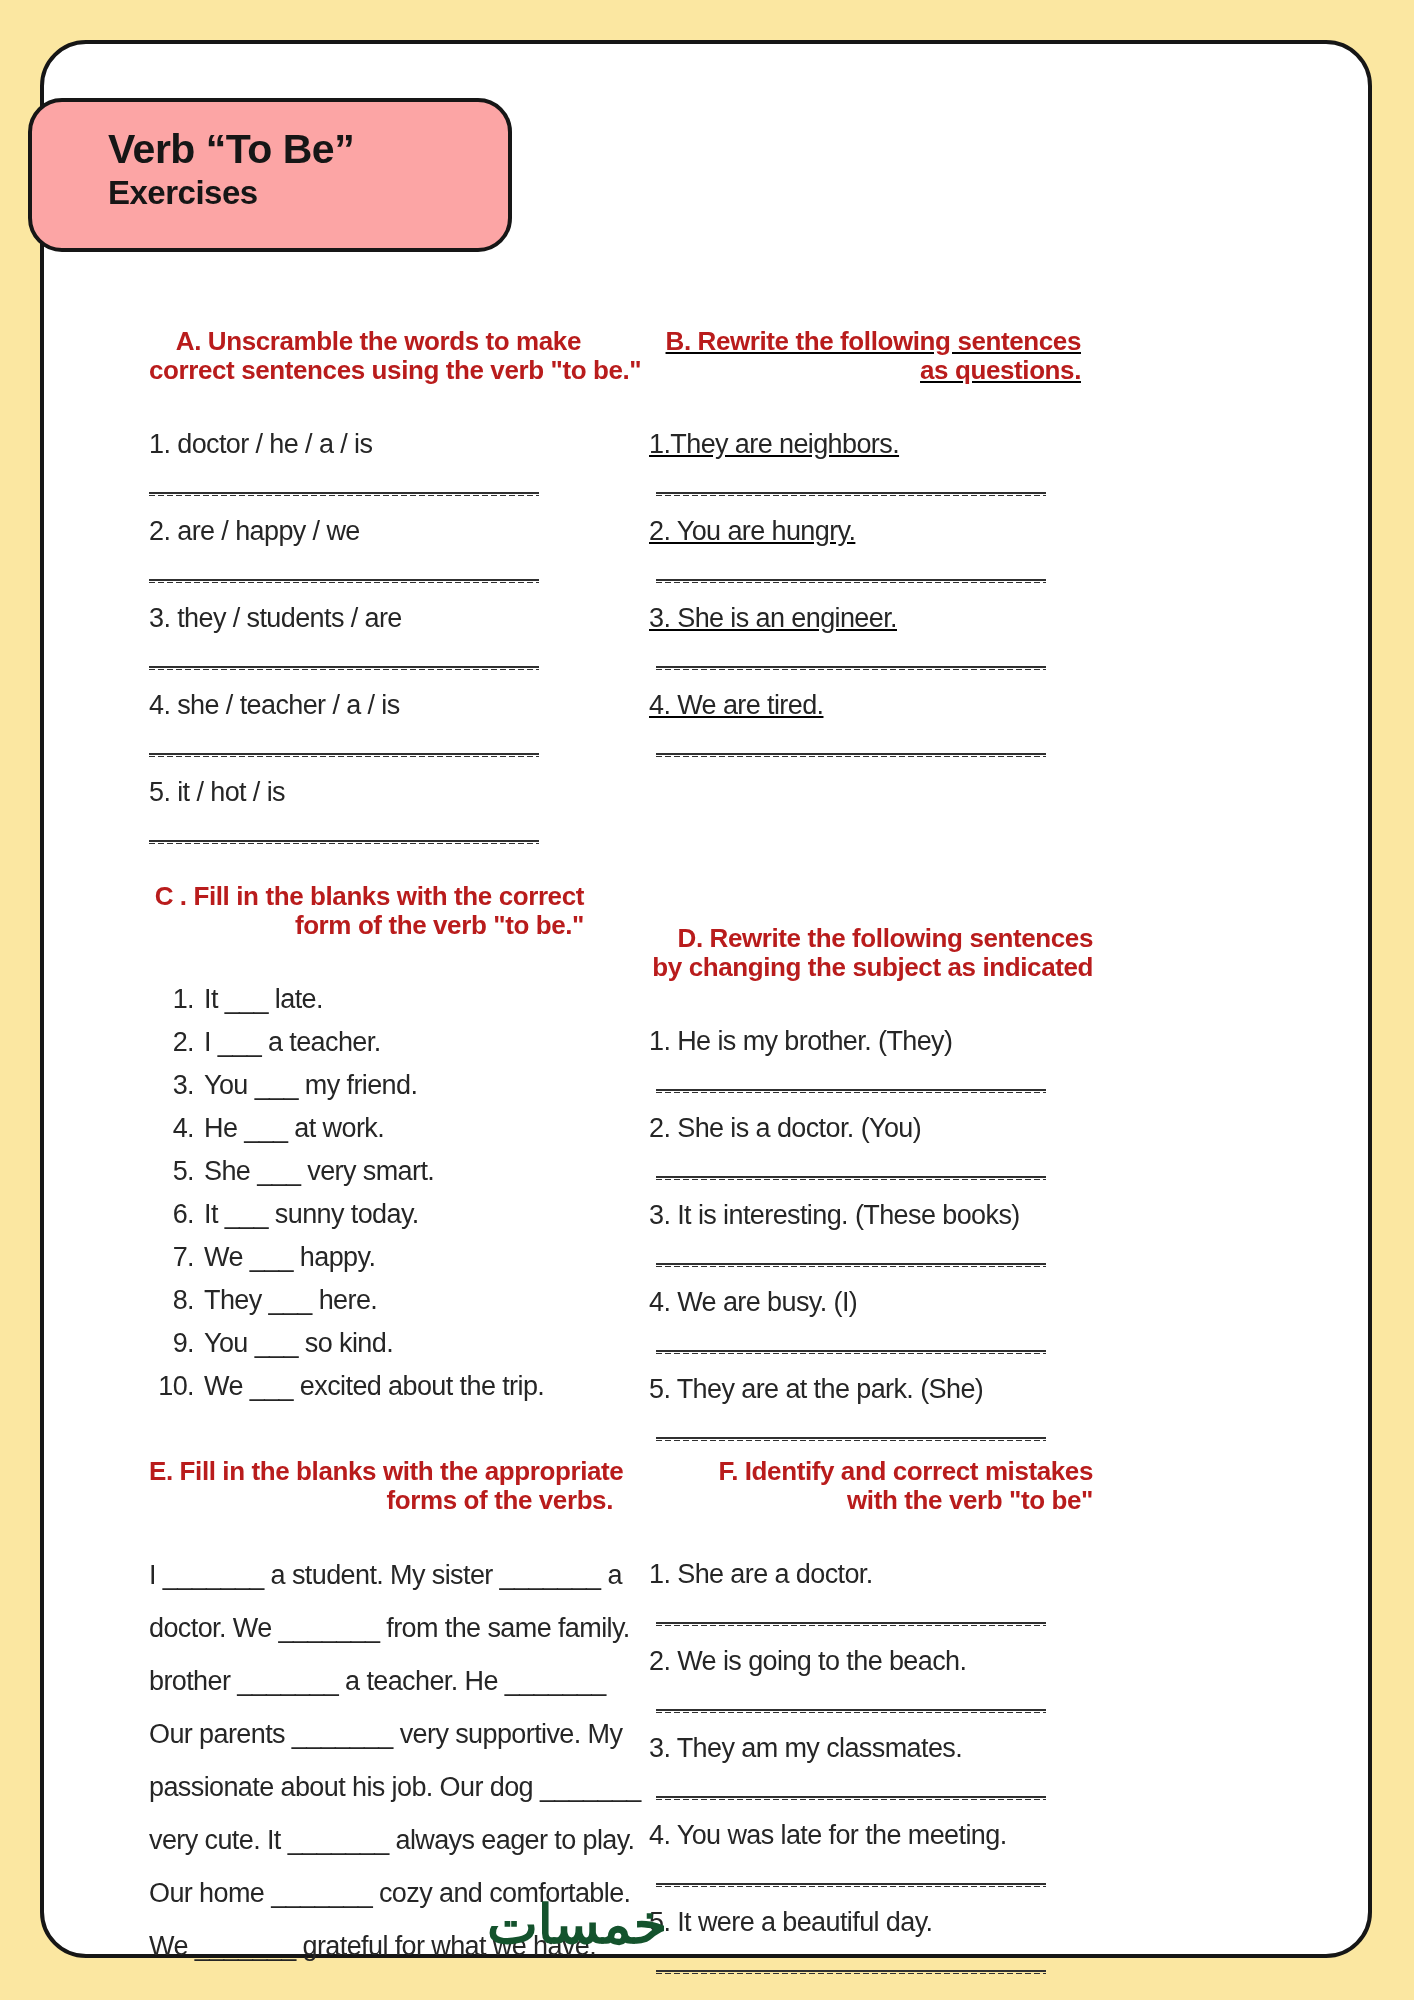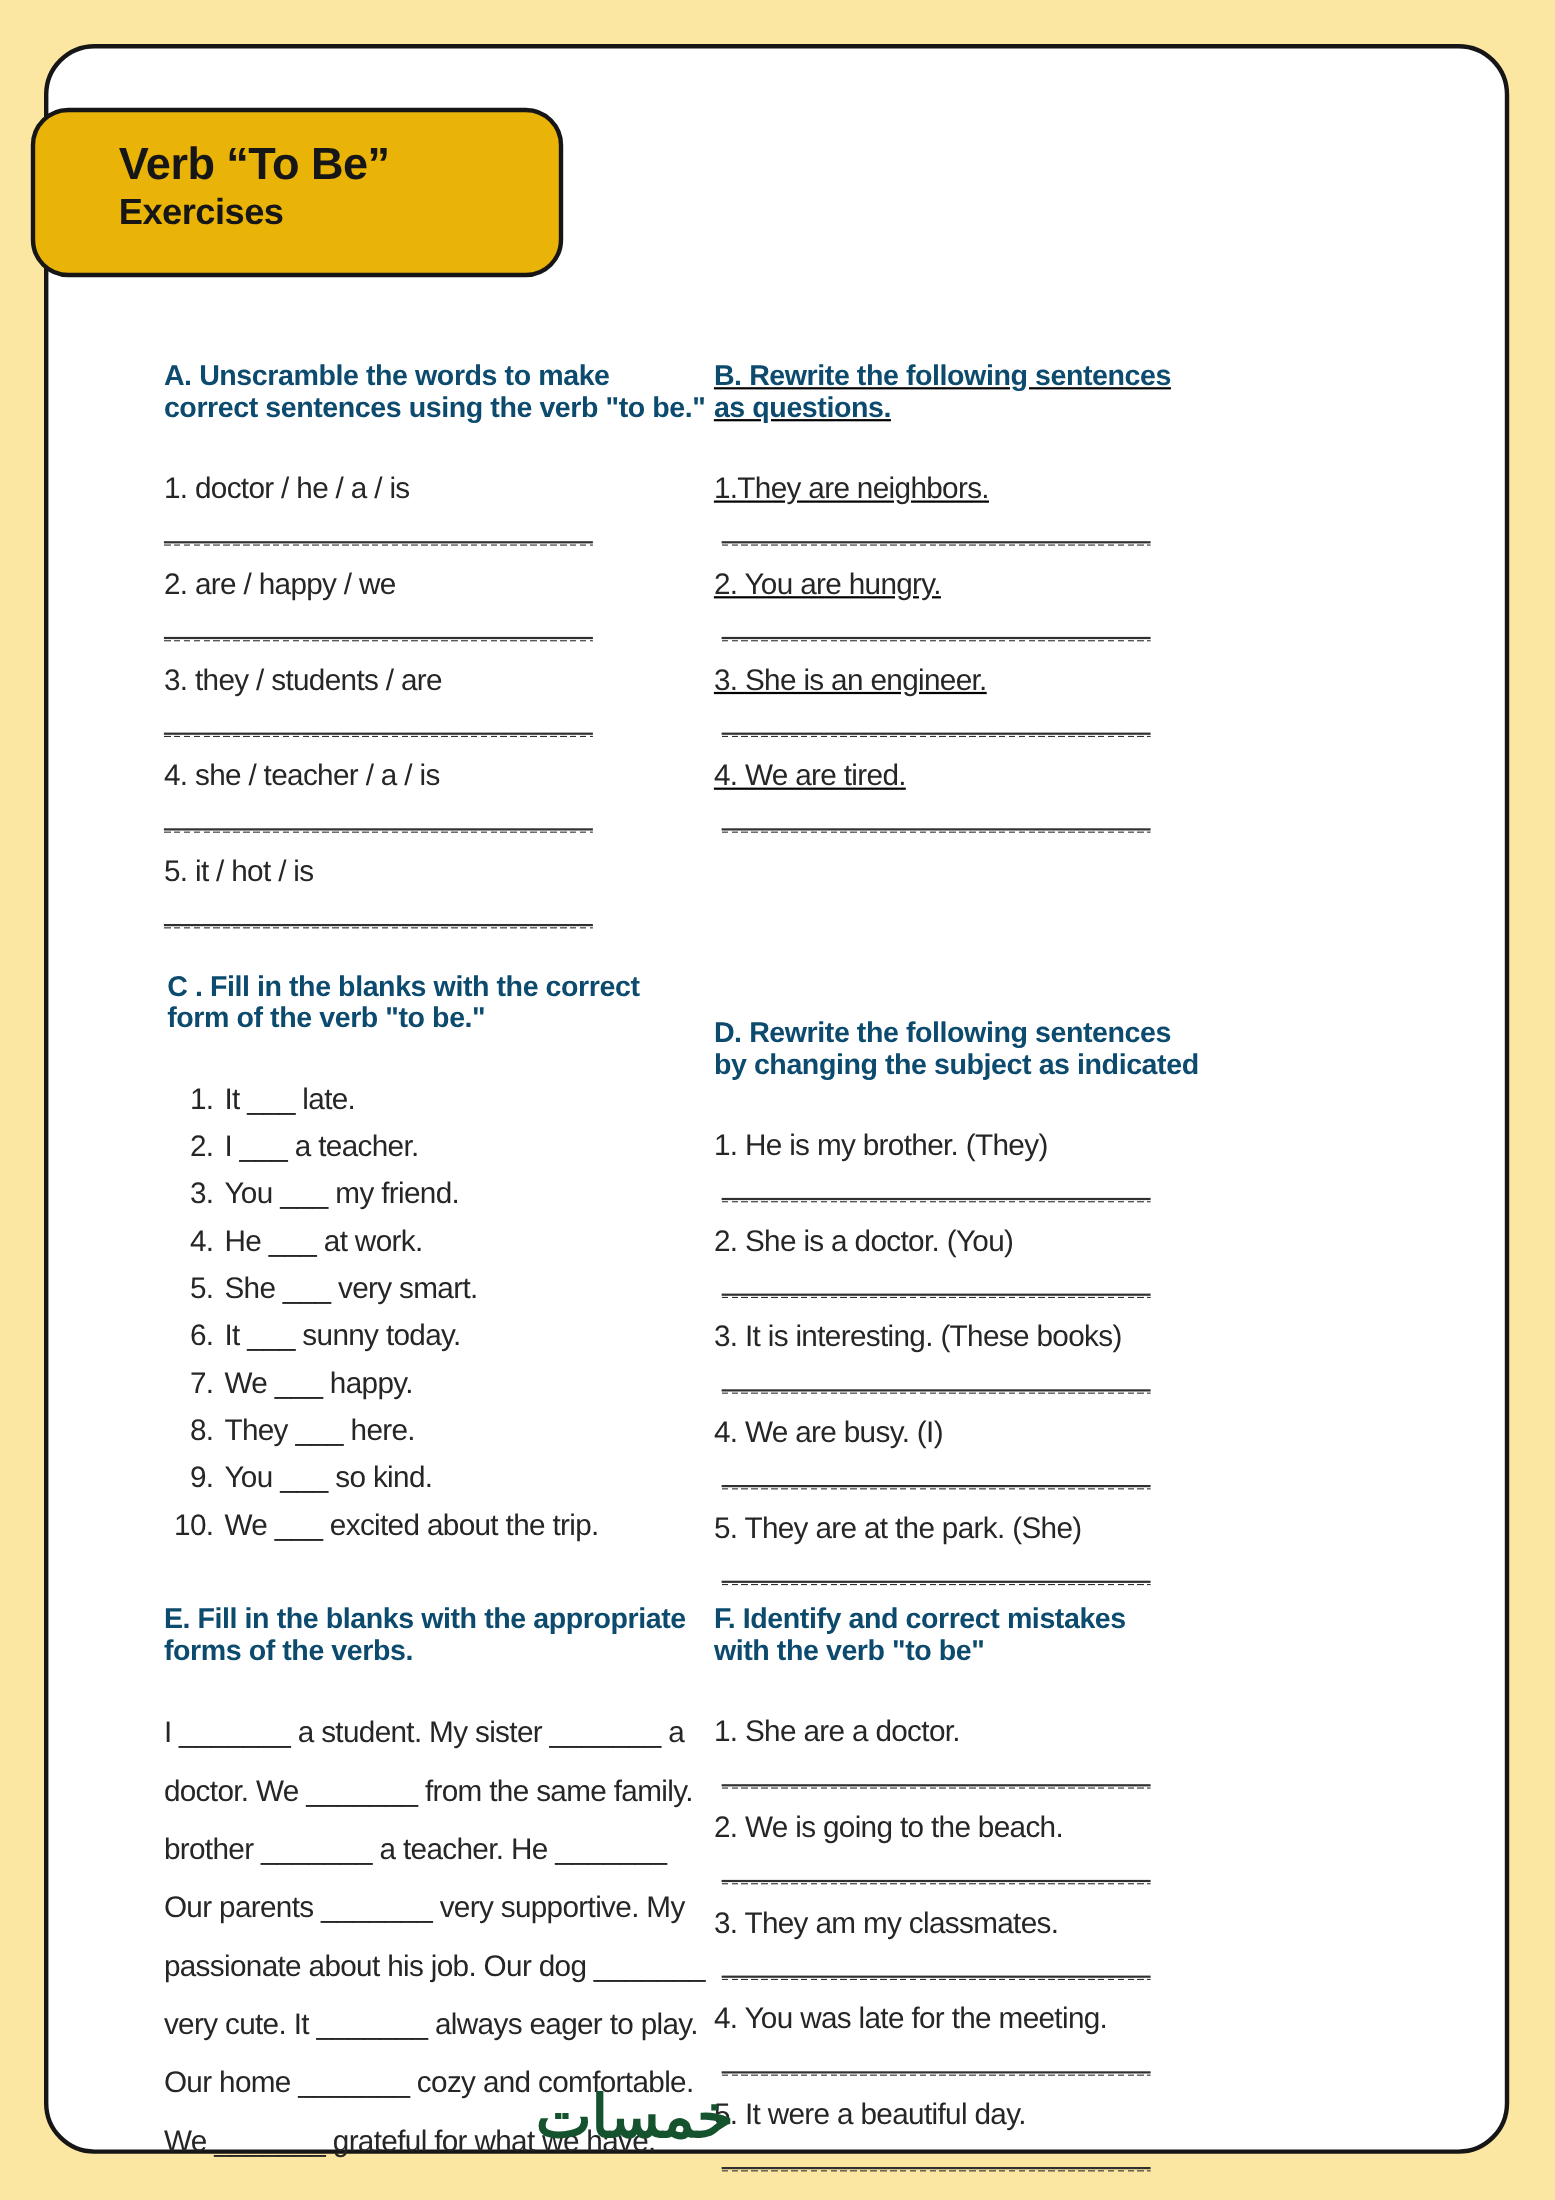--- a/index.html
+++ b/index.html
@@ -16,21 +16,21 @@
     position:absolute;left:40px;top:40px;
     width:1332px;height:1918px;
     background:#ffffff;
     border:4px solid #161616;
     border-radius:46px;
   }
 
   .badge{
     position:absolute;left:28px;top:98px;
     width:484px;height:154px;
-    background:#eab308;
+    background:#fca5a5;
     border:4px solid #161616;
     border-radius:34px;
     z-index:3;
     padding:24px 0 0 76px;
   }
   .badge-title{
     font-size:41px;font-weight:700;color:#161616;
     letter-spacing:-0.5px;line-height:46px;white-space:nowrap;
   }
   .badge-subtitle{
@@ -40,22 +40,22 @@
 
   .sec{position:absolute;}
   .sec-a{left:105px;top:283px;width:432px;}
   .sec-b{left:605px;top:283px;width:432px;text-decoration:underline;}
   .sec-c{left:108px;top:838px;width:432px;}
   .sec-d{left:605px;top:880px;width:444px;}
   .sec-e{left:105px;top:1413px;width:464px;}
   .sec-f{left:605px;top:1413px;width:444px;}
 
   .hdr .hline{
-    font-size:26px;font-weight:700;color:#0c4a6e;
-    line-height:29px;letter-spacing:-0.4px;white-space:nowrap;
+    font-size:26px;font-weight:700;color:#b91c1c;
+    line-height:29px;letter-spacing:-0.4px;white-space:nowrap;text-align:right;
   }
 
   .items{margin-top:44px;}
   .item{margin-bottom:20px;}
   .item .txt{
     font-size:27px;color:#262626;line-height:30px;
     letter-spacing:-0.6px;white-space:nowrap;
   }
   .bline{
     margin-top:33px;width:390px;height:4px;

